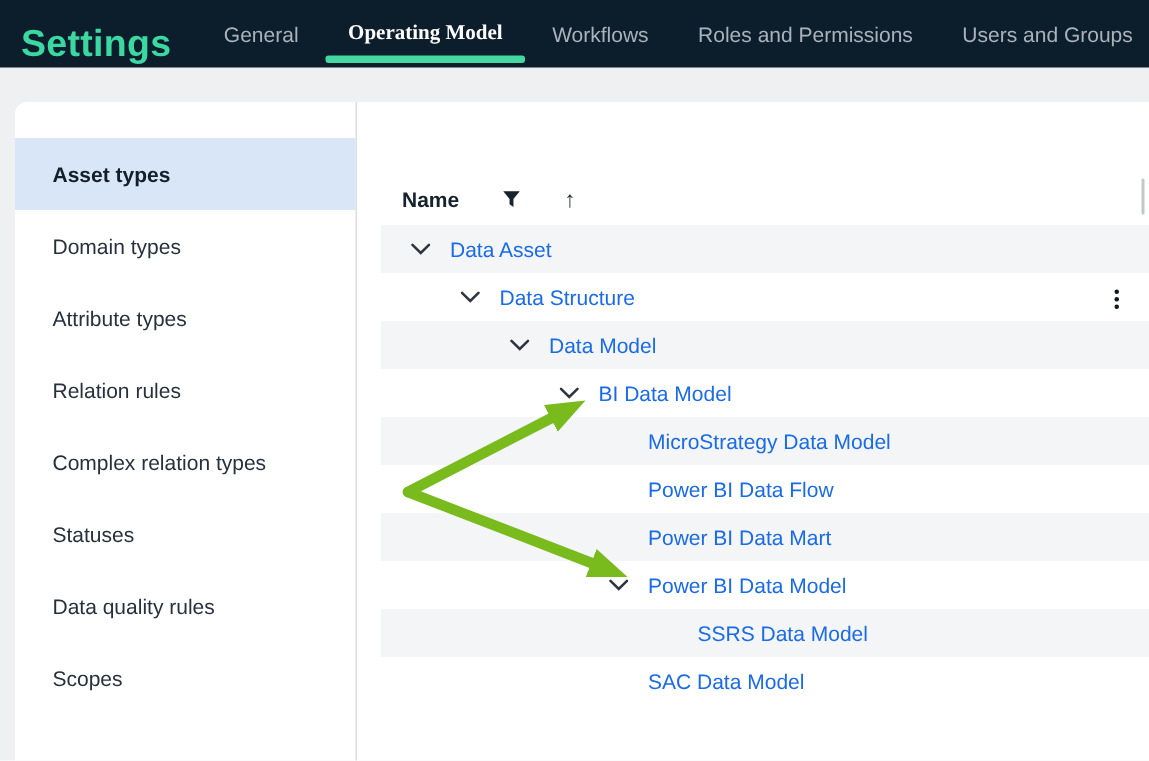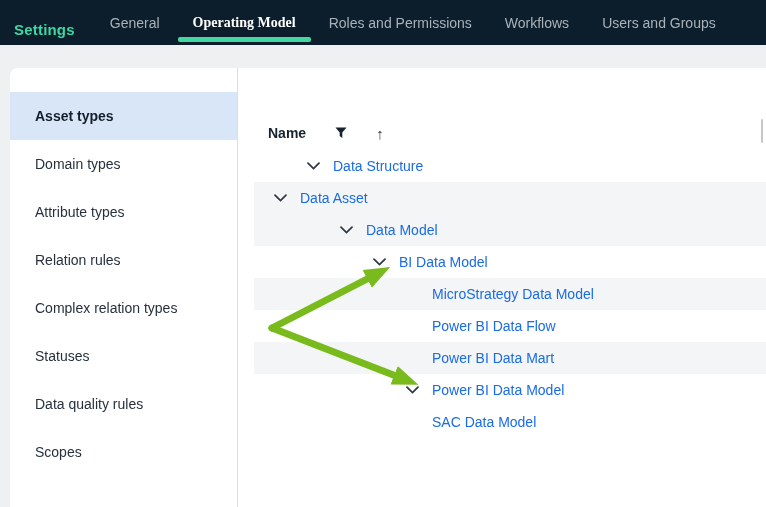--- a/index.html
+++ b/index.html
@@ -10,21 +10,21 @@
     font-family:"Liberation Sans", sans-serif;
     -webkit-font-smoothing:antialiased;
   }
 
   
   .topbar {
     position:absolute; left:0; top:0; width:766px; height:45px;
     background:#0c1e2c; display:flex; align-items:center; padding-left:14px;
     z-index:5;
   }
-  .brand { font-size:15px; font-weight:700; color:#3cd8a2; margin-right:35px; letter-spacing:.2px;margin-top:14px; }
+  .brand { font-size:25px; font-weight:700; color:#3cd8a2; margin-right:35px; letter-spacing:.2px;margin-top:14px; }
   .tabs { display:flex; align-items:center; gap:33px; height:59px; }
   .tab {
     position:relative; height:45px; display:flex; align-items:center;
     font-size:14px; color:#a9b2ba; cursor:pointer; white-space:nowrap;
   }
   .tab.active {
     color:#ffffff; font-weight:700; padding:0 15px; margin:0 -15px;font-family:Liberation Serif, serif;
   }
   .tab.active::after {
     content:""; position:absolute; left:0; right:0; bottom:3px; height:5px;
@@ -84,24 +84,24 @@
 <div class="topbar">
   <div class="brand">Settings</div>
   <div class="tabs" id="tabs">
       <div class="tab">
         <span>General</span>
       </div>
       <div class="tab active">
         <span>Operating Model</span>
       </div>
       <div class="tab">
+        <span>Workflows</span>
+      </div>
+      <div class="tab">
         <span>Roles and Permissions</span>
-      </div>
-      <div class="tab">
-        <span>Workflows</span>
       </div>
       <div class="tab">
         <span>Users and Groups</span>
       </div>
     </div>
 </div>
 
 <div class="panels">
 
   <div class="sidebar" id="sidebar">
@@ -143,32 +143,32 @@
     </div>
 
     <div class="kebab">
         <i></i>
         <i></i>
         <i></i>
       </div>
     <div class="scroll-thumb"></div>
 
     <div class="rows" id="rows">
+        <div class="trow striped" style="--lvl: 0;">
+    <svg class="chev" viewBox="0 0 13 8">
+      <path d="M1 1.2 L6.5 6.6 L12 1.2" fill="none" stroke="#2c3640" stroke-width="1.7" stroke-linecap="round"></path>
+    </svg>
+    <span class="node-label">Data Asset</span>
+  </div>
         <div class="trow" style="--lvl: 1;">
     <svg class="chev" viewBox="0 0 13 8">
       <path d="M1 1.2 L6.5 6.6 L12 1.2" fill="none" stroke="#2c3640" stroke-width="1.7" stroke-linecap="round"></path>
     </svg>
     <span class="node-label">Data Structure</span>
   </div>
-        <div class="trow striped" style="--lvl: 0;">
-    <svg class="chev" viewBox="0 0 13 8">
-      <path d="M1 1.2 L6.5 6.6 L12 1.2" fill="none" stroke="#2c3640" stroke-width="1.7" stroke-linecap="round"></path>
-    </svg>
-    <span class="node-label">Data Asset</span>
-  </div>
         <div class="trow striped" style="--lvl: 2;">
     <svg class="chev" viewBox="0 0 13 8">
       <path d="M1 1.2 L6.5 6.6 L12 1.2" fill="none" stroke="#2c3640" stroke-width="1.7" stroke-linecap="round"></path>
     </svg>
     <span class="node-label">Data Model</span>
   </div>
         <div class="trow" style="--lvl: 3;">
     <svg class="chev" viewBox="0 0 13 8">
       <path d="M1 1.2 L6.5 6.6 L12 1.2" fill="none" stroke="#2c3640" stroke-width="1.7" stroke-linecap="round"></path>
     </svg>
@@ -190,20 +190,26 @@
     <svg class="chev hidden" viewBox="0 0 13 8">
       <path d="M1 1.2 L6.5 6.6 L12 1.2" fill="none" stroke="#2c3640" stroke-width="1.7" stroke-linecap="round"></path>
     </svg>
     <span class="node-label">Power BI Data Mart</span>
   </div>
         <div class="trow" style="--lvl: 4;">
     <svg class="chev" viewBox="0 0 13 8">
       <path d="M1 1.2 L6.5 6.6 L12 1.2" fill="none" stroke="#2c3640" stroke-width="1.7" stroke-linecap="round"></path>
     </svg>
     <span class="node-label">Power BI Data Model</span>
+  </div>
+        <div class="trow striped" style="--lvl: 5;">
+    <svg class="chev hidden" viewBox="0 0 13 8">
+      <path d="M1 1.2 L6.5 6.6 L12 1.2" fill="none" stroke="#2c3640" stroke-width="1.7" stroke-linecap="round"></path>
+    </svg>
+    <span class="node-label">SSRS Data Model</span>
   </div>
         <div class="trow" style="--lvl: 4;">
     <svg class="chev hidden" viewBox="0 0 13 8">
       <path d="M1 1.2 L6.5 6.6 L12 1.2" fill="none" stroke="#2c3640" stroke-width="1.7" stroke-linecap="round"></path>
     </svg>
     <span class="node-label">SAC Data Model</span>
   </div>
       </div>
   </div>
 </div>

